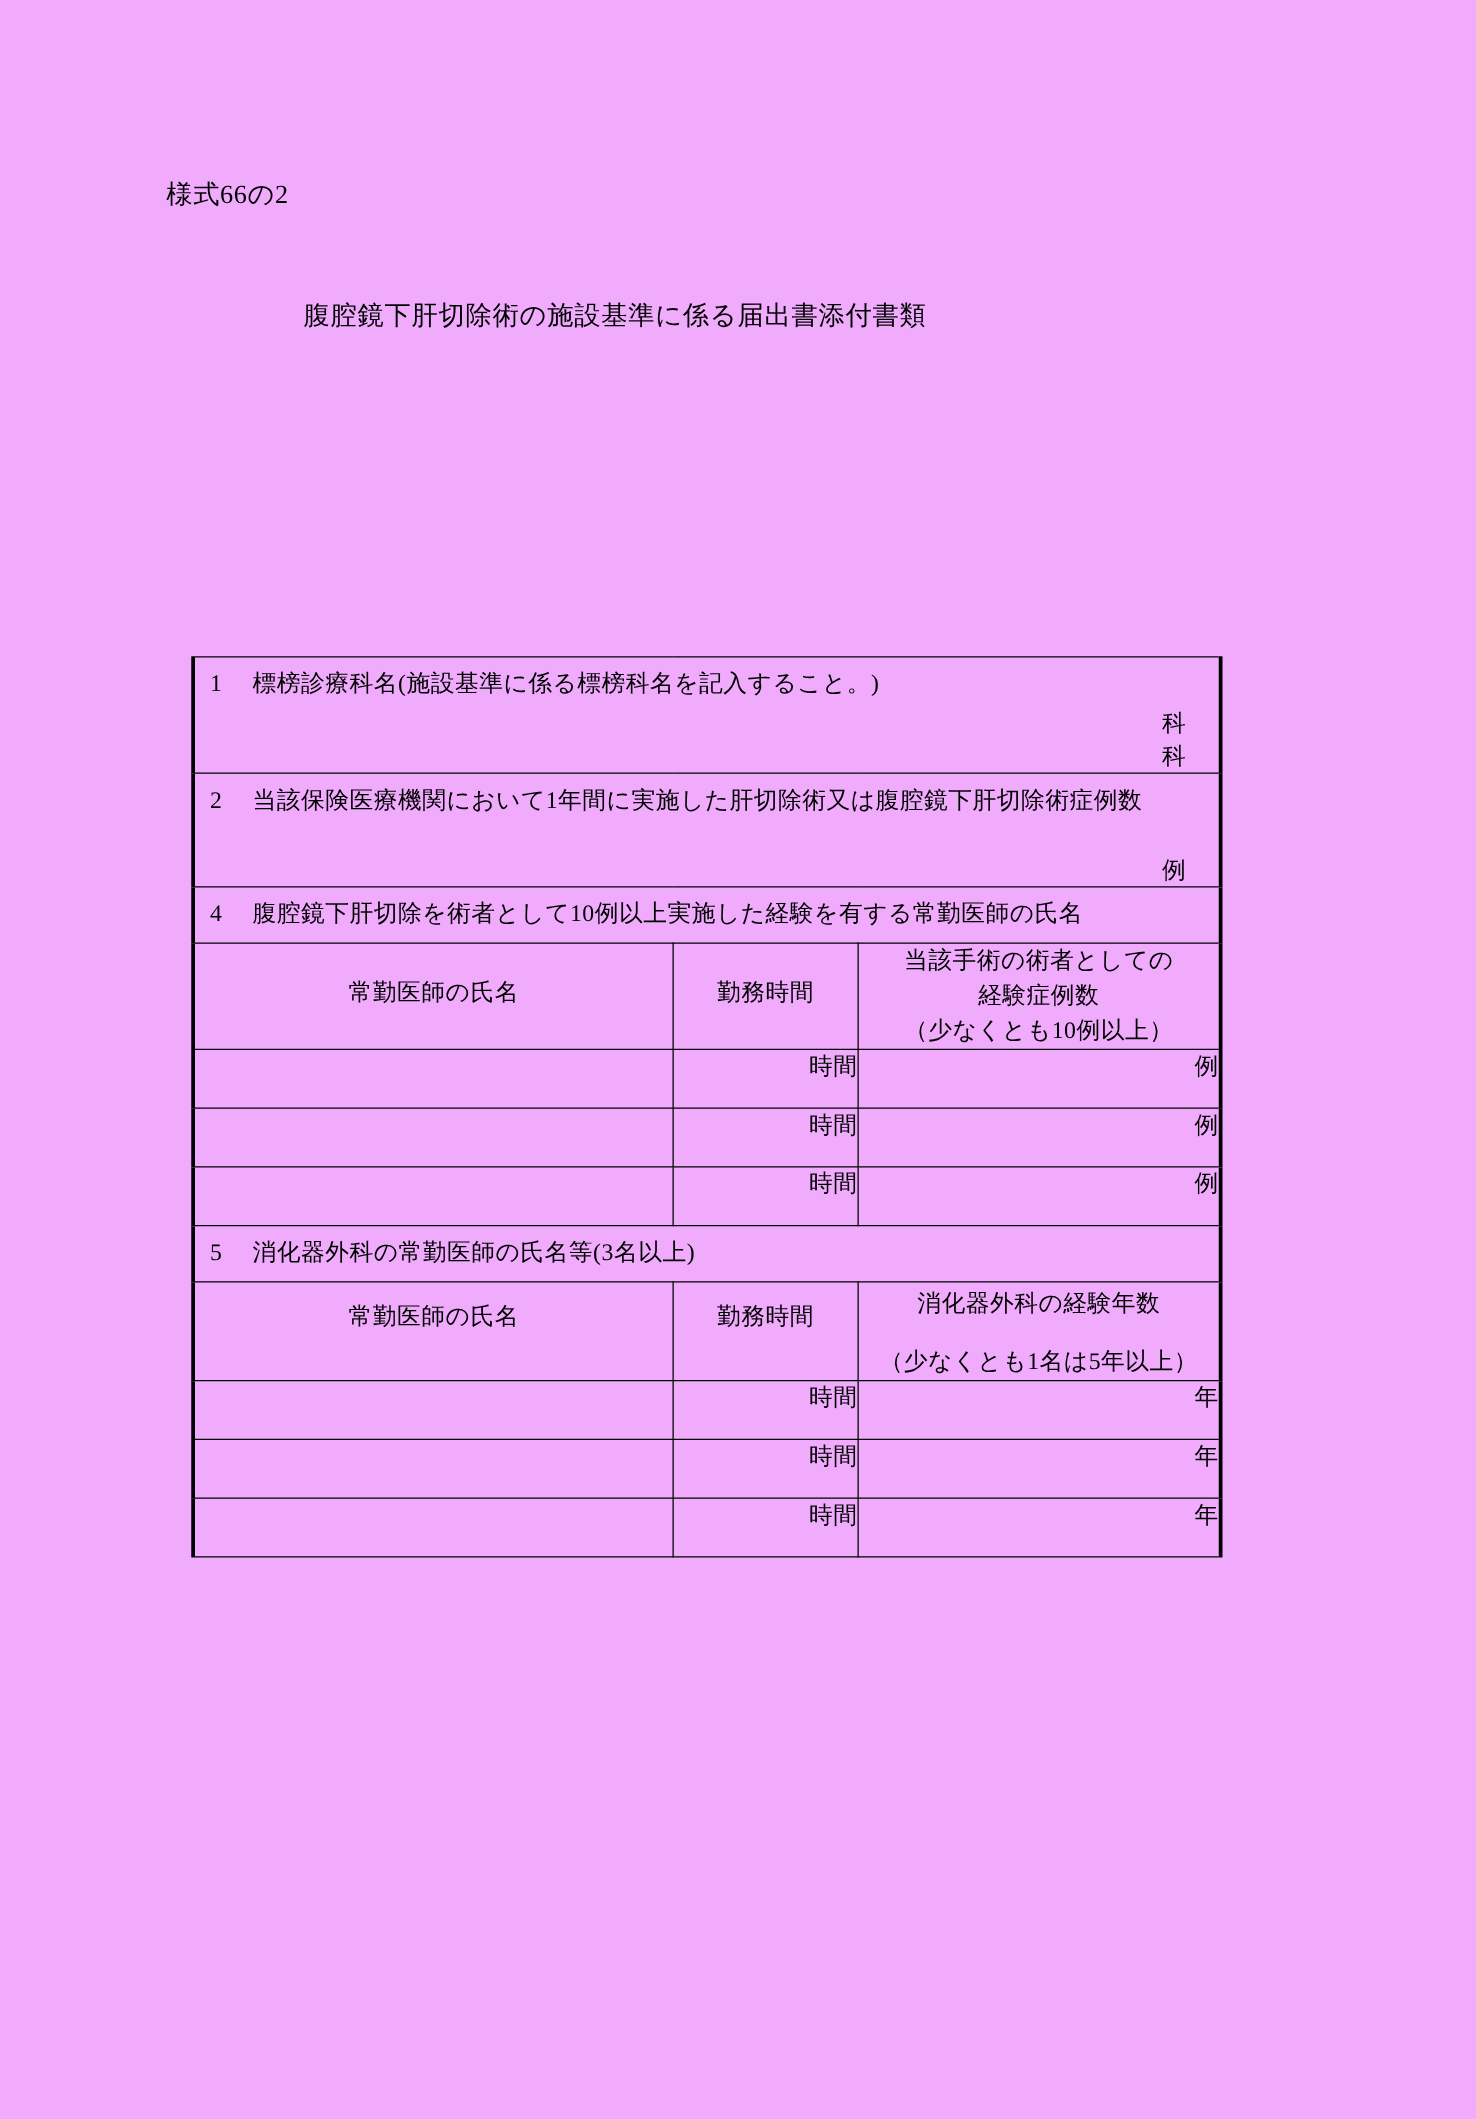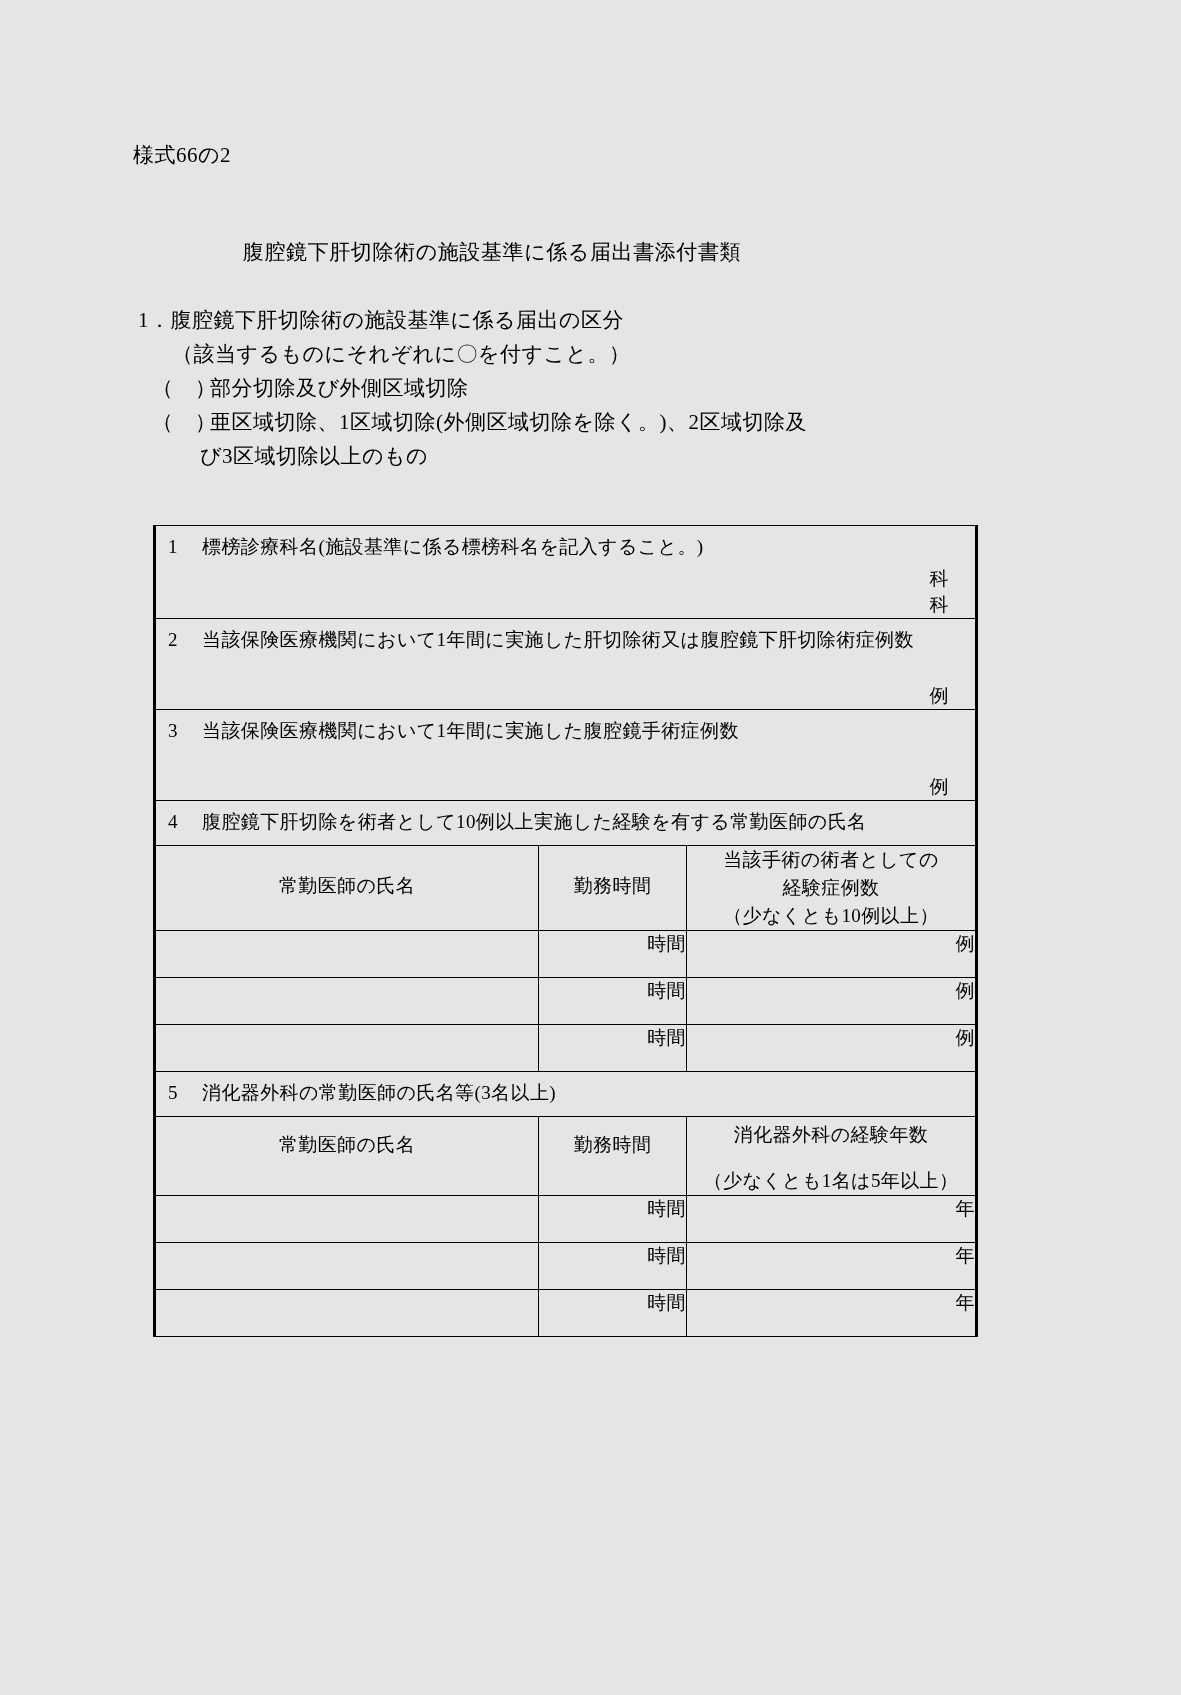--- a/index.html
+++ b/index.html
@@ -11,21 +11,21 @@
   body {
     font-family: "Liberation Serif", "DejaVu Serif", serif;
     color: #000000;
     -webkit-font-smoothing: none;
   }
   .page {
     position: relative;
     width: 1181px;
     height: 1695px;
     margin: 0 auto;
-    background: #e5e5e5;
+    background: #f0abfc;
     overflow: hidden;
   }
 
   
   .form-code {
     position: absolute;
     left: 133px;
     top: 141px;
     font-size: 21px;
     letter-spacing: 0.5px;
@@ -173,33 +173,20 @@
 </style>
 </head>
 <body>
 
 <div class="page">
 
   <div class="form-code">様式66の2</div>
 
   <div class="doc-title">腹腔鏡下肝切除術の施設基準に係る届出書添付書類</div>
 
-  <div class="section1">
-    <div class="sec-heading">1．腹腔鏡下肝切除術の施設基準に係る届出の区分</div>
-    <div class="sec1-note">（該当するものにそれぞれに〇を付すこと。）</div>
-
-    <div class="choice-row">
-      <span class="choice-mark">（　）</span><span>部分切除及び外側区域切除</span>
-    </div>
-
-    <div class="choice-row">
-      <span class="choice-mark">（　）</span><span>亜区域切除、1区域切除(外側区域切除を除く。)、2区域切除及</span>
-    </div>
-    <div class="choice-cont">び3区域切除以上のもの</div>
-  </div>
 
 
   <div class="table-wrap">
     <table class="form-table">
       <colgroup>
         <col style="width:384px">
         <col style="width:148px">
         <col style="width:290px">
       </colgroup>
       <tbody>
@@ -217,29 +204,20 @@
         <tr>
           <td colspan="3" class="block-bottom outer-left outer-right">
             <div class="cell-pad">
               <span class="item-no">2</span><span class="row-label">当該保険医療機関において1年間に実施した肝切除術又は腹腔鏡下肝切除術症例数</span>
             </div>
             <div class="blankline"></div>
             <div class="unit-right unit-line">例</div>
           </td>
         </tr>
 
-        <tr>
-          <td colspan="3" class="block-bottom outer-left outer-right">
-            <div class="cell-pad">
-              <span class="item-no">3</span><span class="row-label">当該保険医療機関において1年間に実施した腹腔鏡手術症例数</span>
-            </div>
-            <div class="blankline"></div>
-            <div class="unit-right unit-line">例</div>
-          </td>
-        </tr>
 
         <tr>
           <td colspan="3" class="outer-left outer-right">
             <div class="cell-pad" style="padding-bottom:10px;">
               <span class="item-no">4</span><span class="row-label">腹腔鏡下肝切除を術者として10例以上実施した経験を有する常勤医師の氏名</span>
             </div>
           </td>
         </tr>
 
         <tr>

